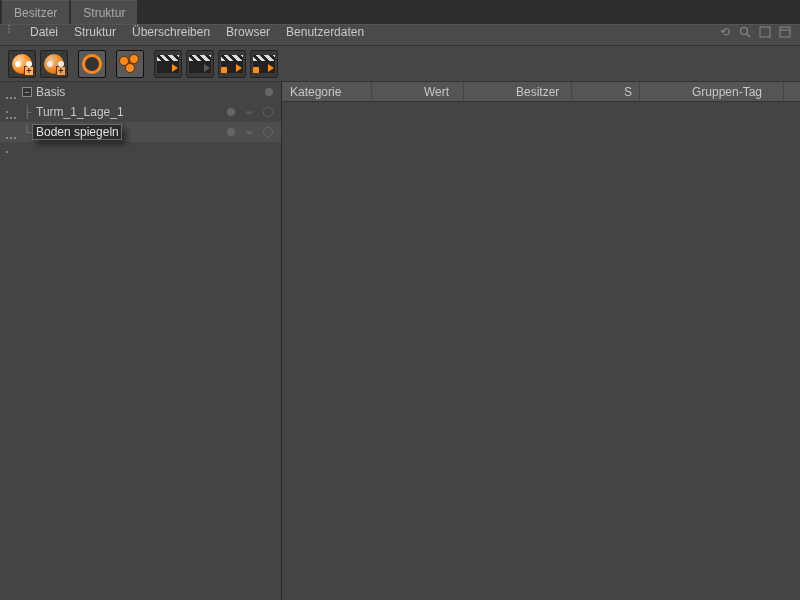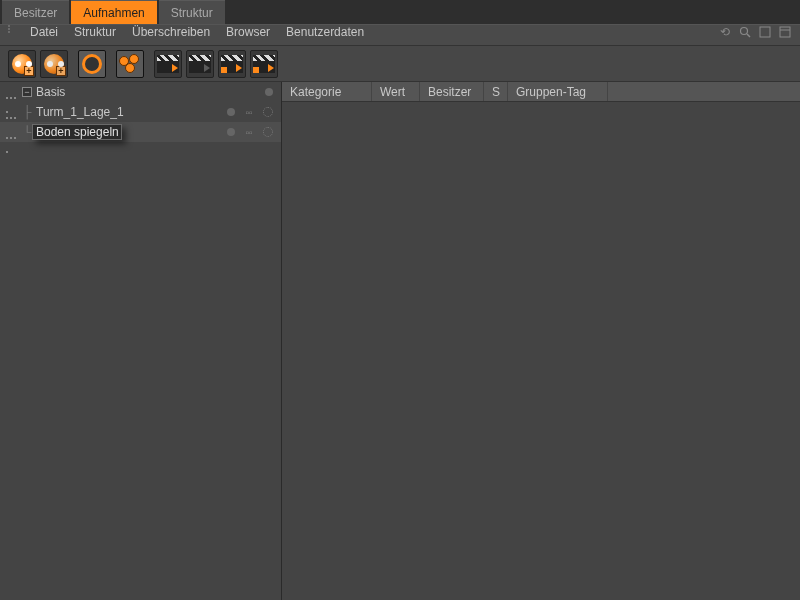--- a/index.html
+++ b/index.html
@@ -52,29 +52,28 @@
   .tree-line { width: 10px; display: flex; align-items: center; justify-content: center; color: #777; }
   .tree-label { padding: 0 4px; }
   .row-tail { margin-left: auto; display: flex; align-items: center; gap: 8px; padding-right: 8px; }
   .dot { width: 8px; height: 8px; border-radius: 50%; background: #666; }
   .mini { width: 12px; height: 10px; color: #888; font-size: 10px; display: flex; align-items: center; justify-content: center; }
   .gear { width: 10px; height: 10px; border: 1px dotted #777; border-radius: 50%; }
 
   .rename-field { width: 90px; height: 16px; background: #2a2a2a; border: 1px solid #6a6a6a; color: #e0e0e0; font-size: 12px; padding: 0 3px; outline: none; box-shadow: 4px 4px 6px rgba(0,0,0,0.5); }
 
   
-  .prop-header { display: flex; height: 20px; background: #555; border-bottom: 1px solid #333; }
+  .prop-header { display: flex; height: 20px; background: #555; border-bottom: 1px solid #333; gap: 44px; }
   .ph-cell { padding: 2px 8px; border-right: 1px solid #444; display: flex; align-items: center; }
 </style>
 </head>
 <body>
 
 <div class="tabbar">
   <div class="tab">Besitzer</div>
-  <div class="tab active">Aufnahmen</div>
   <div class="tab">Struktur</div>
 </div>
 
 <div class="menubar">
   <div class="grip">
       <span></span>
       <span></span>
       <span></span>
     </div>
   <div class="menu-item">Datei</div>

